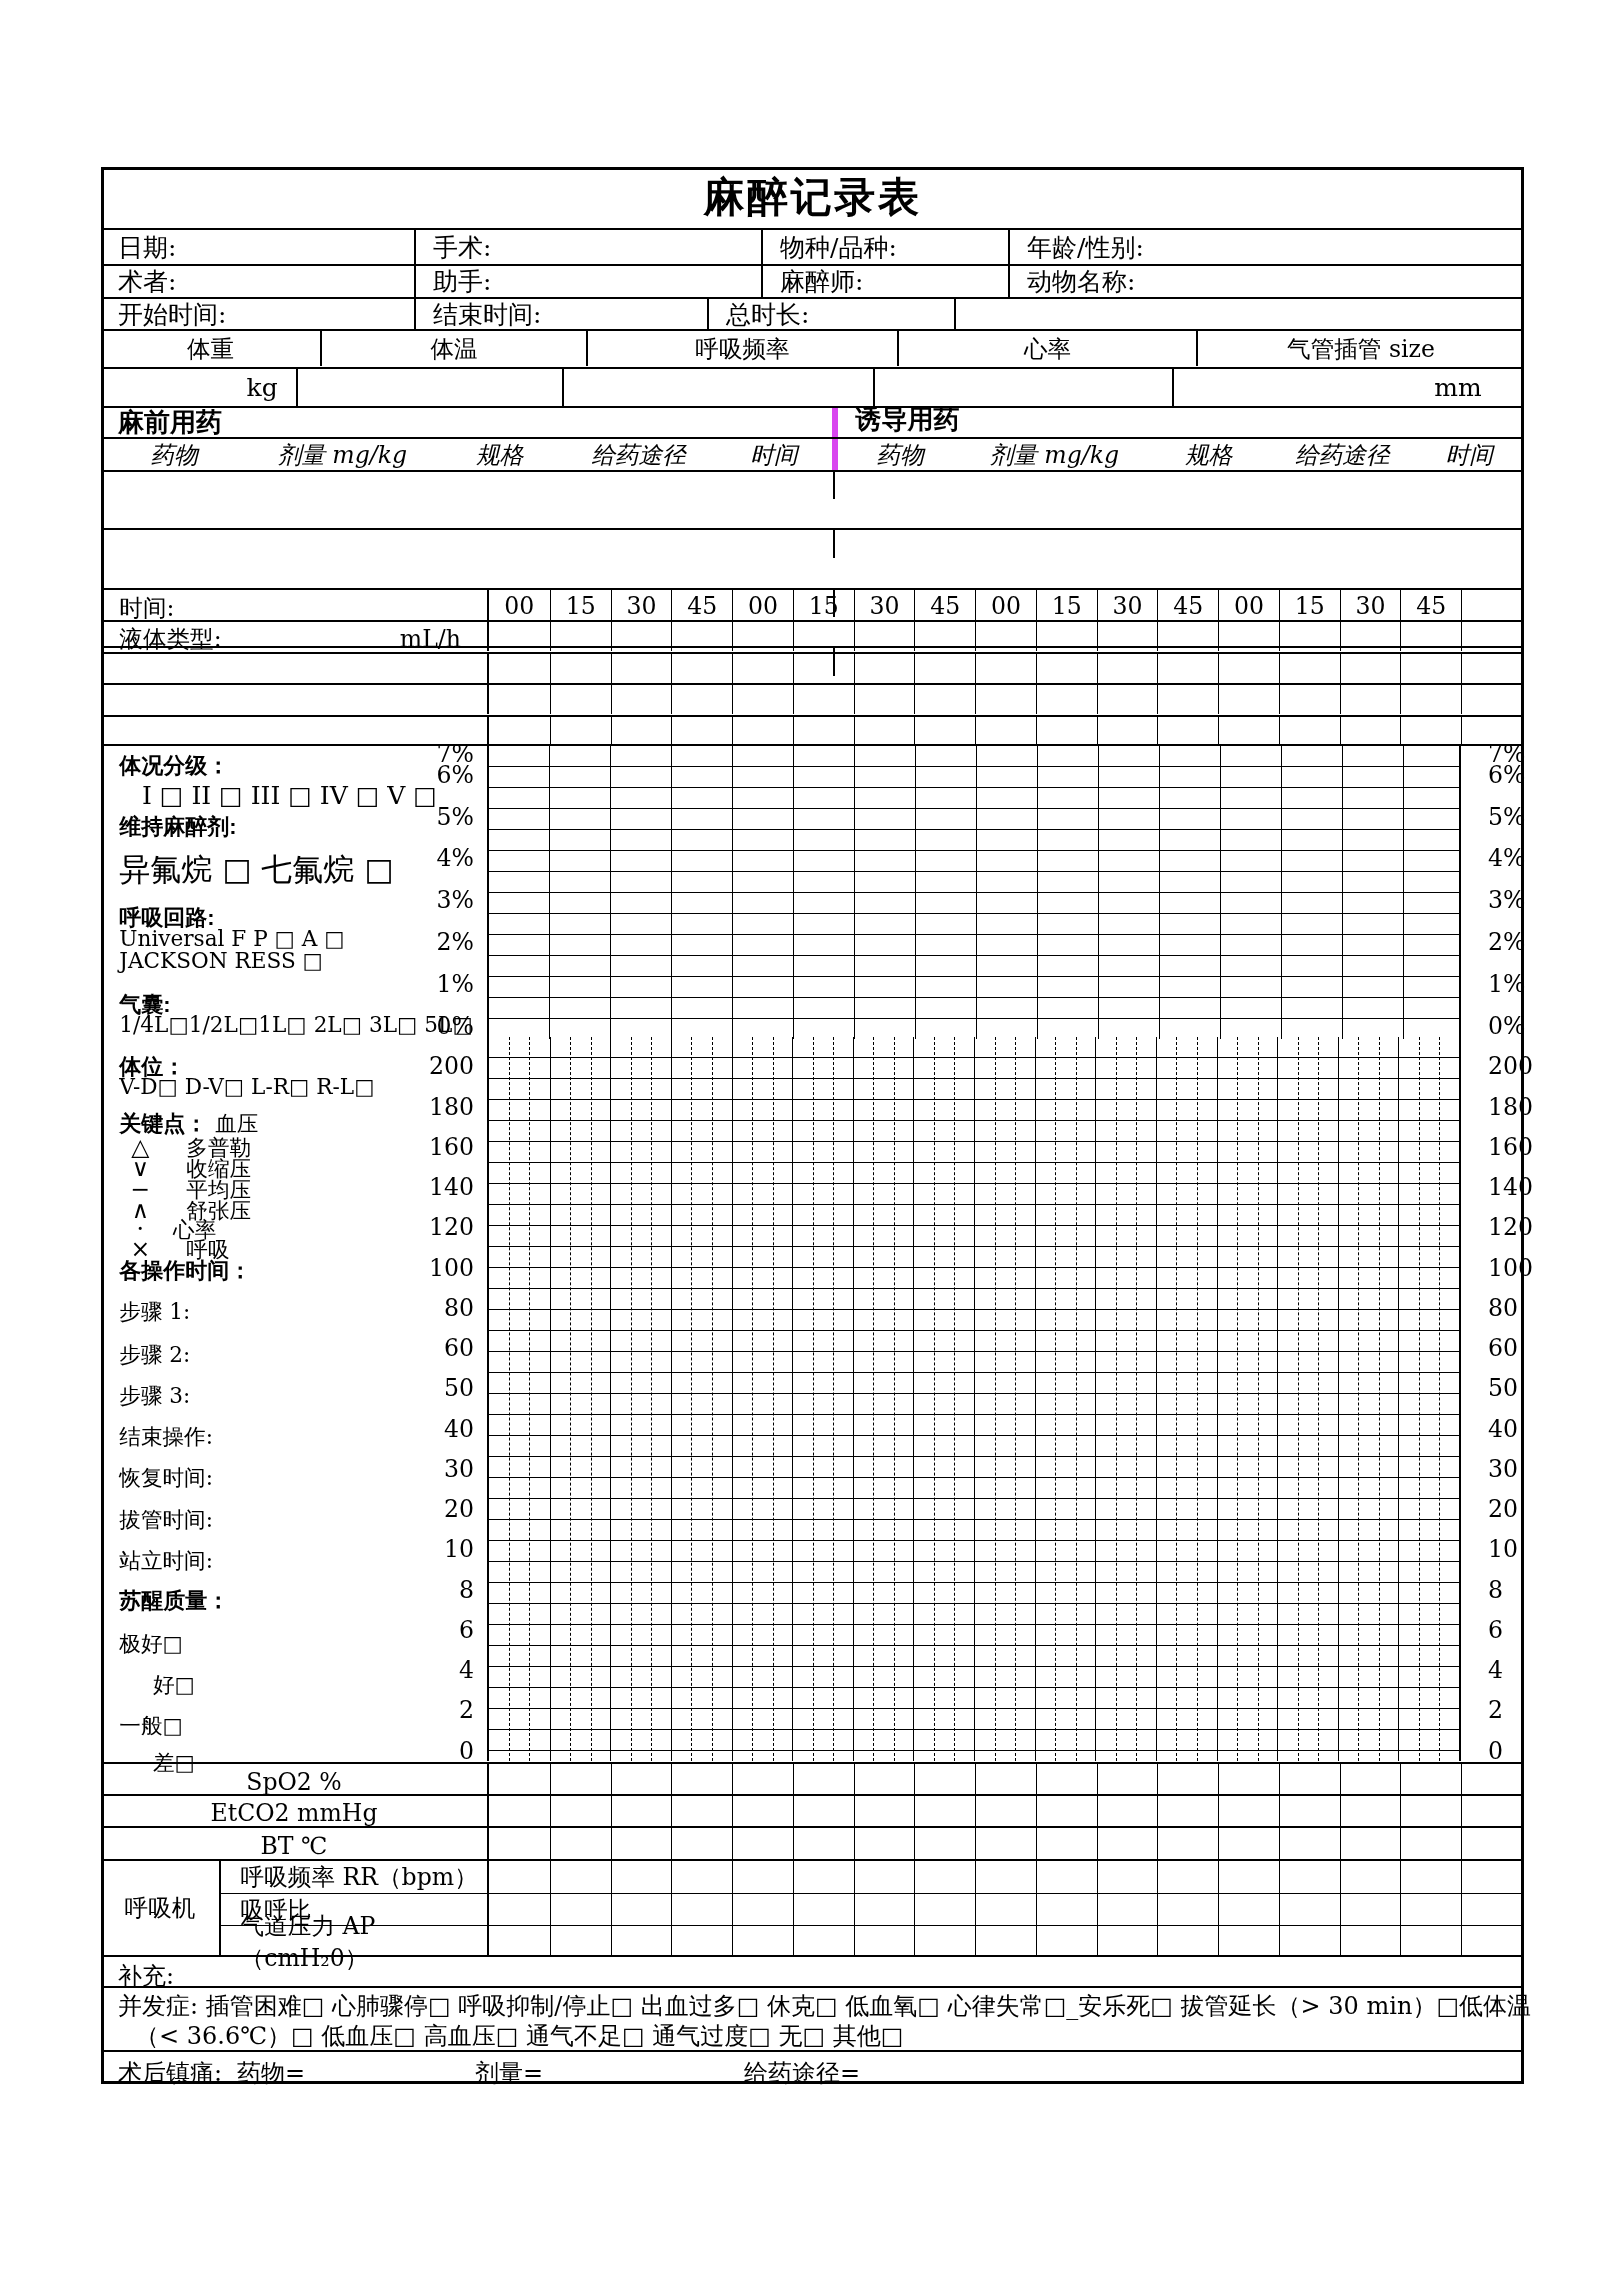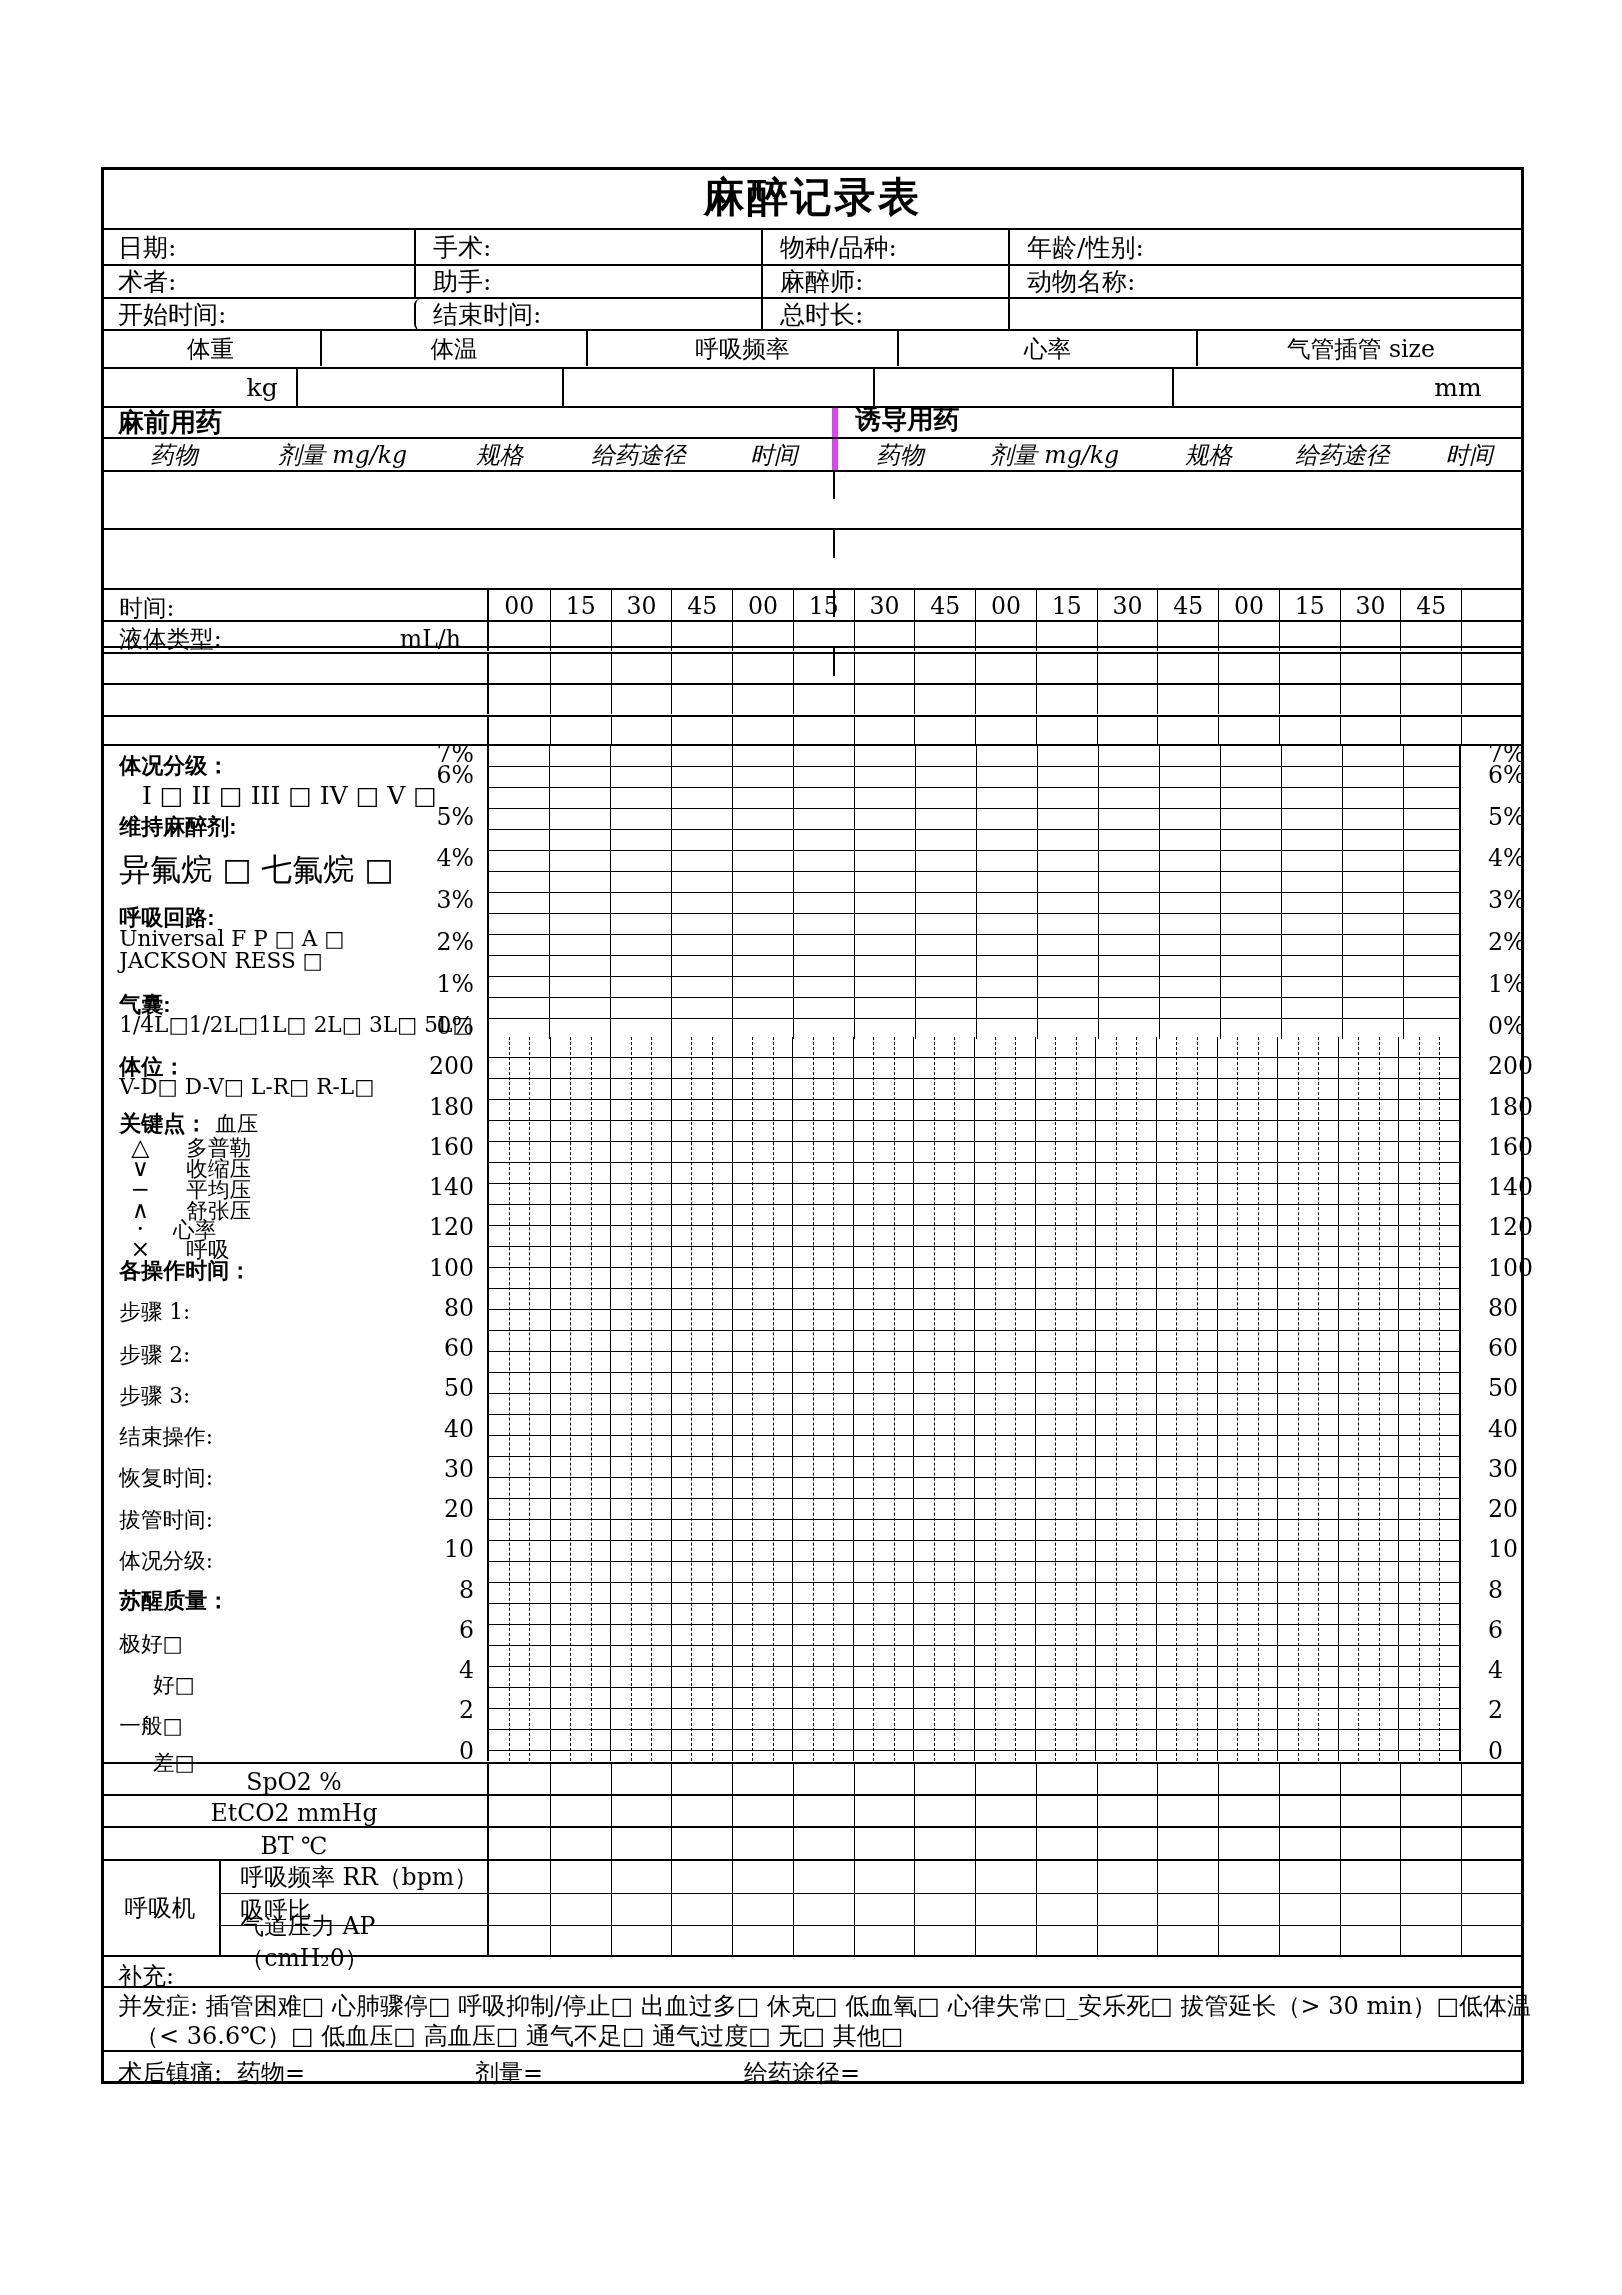--- a/index.html
+++ b/index.html
@@ -100,21 +100,21 @@
       <div class="cellrow">
         <div class="cell" style="width:313px;">术者:</div>
         <div class="cell" style="width:347px;">助手:</div>
         <div class="cell" style="width:247px;">麻醉师:</div>
         <div class="cell" style="width:516px;">动物名称:</div>
       </div>
     </div>
     <div class="sec" style="top:130px;height:33px;">
       <div class="cellrow">
         <div class="cell" style="width:313px;">开始时间:</div>
-        <div class="cell" style="width:347px;border-radius:6px;">结束时间:</div>
+        <div class="cell" style="width:293px;">结束时间:</div>
         <div class="cell" style="width:247px;">总时长:</div>
         <div class="cell" style="width:516px;"></div>
       </div>
     </div>
 
     <div class="sec" style="top:162px;height:37px;">
       <div class="cellrow">
         <div class="cell ctr" style="width:219px;font-size:23.6px;">体重</div>
         <div class="cell ctr" style="width:266px;font-size:23.6px;">体温</div>
         <div class="cell ctr" style="width:311px;font-size:23.6px;">呼吸频率</div>
@@ -459,21 +459,21 @@
       <div class="sb" style="top:1068px;">
         <span class="legend-sym">×</span><span class="legend-lab">呼吸</span>
       </div>
       <div class="sb bold" style="top:1089px;">各操作时间：</div>
       <div class="sb" style="top:1130px;">步骤 1:</div>
       <div class="sb" style="top:1173px;">步骤 2:</div>
       <div class="sb" style="top:1214px;">步骤 3:</div>
       <div class="sb" style="top:1255px;">结束操作:</div>
       <div class="sb" style="top:1296px;">恢复时间:</div>
       <div class="sb" style="top:1338px;">拔管时间:</div>
-      <div class="sb" style="top:1379px;">体况分级:</div>
+      <div class="sb" style="top:1379px;">站立时间:</div>
       <div class="sb bold" style="top:1419px;">苏醒质量：</div>
       <div class="sb" style="top:1462px;">极好□</div>
       <div class="sb ind2" style="top:1503px;">好□</div>
       <div class="sb" style="top:1544px;">一般□</div>
       <div class="sb ind2" style="top:1581px;">差□</div>
     </div>
 
     <div class="sec heavy" style="top:1595px;height:33px;">
       <div class="row-label center">SpO2 %</div>
       <div class="grid-row">

